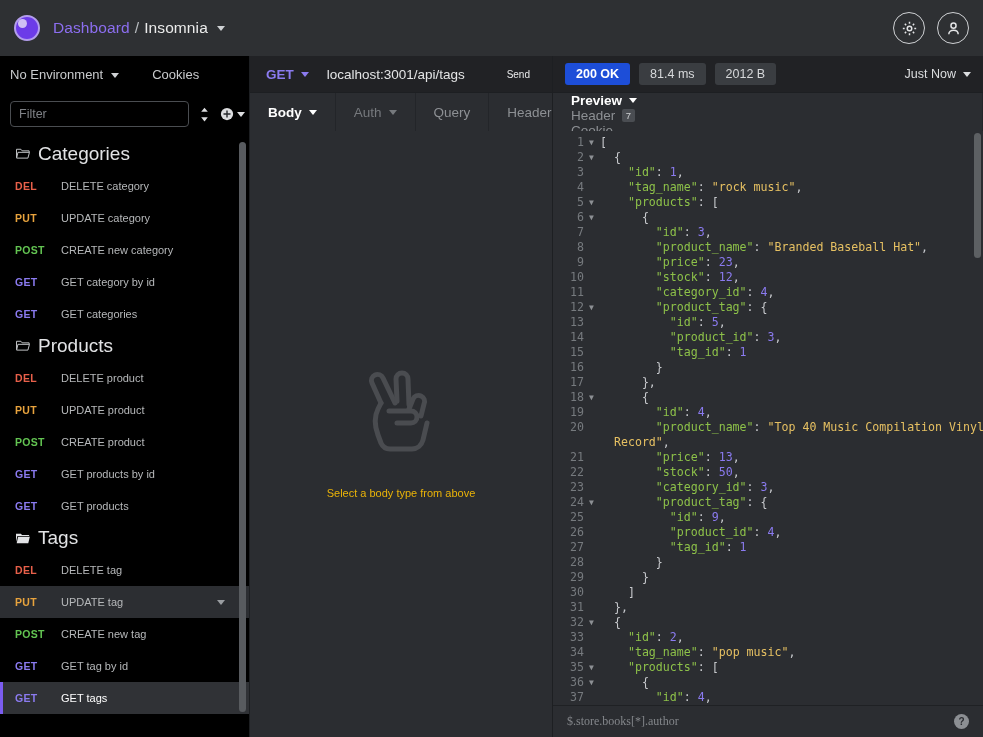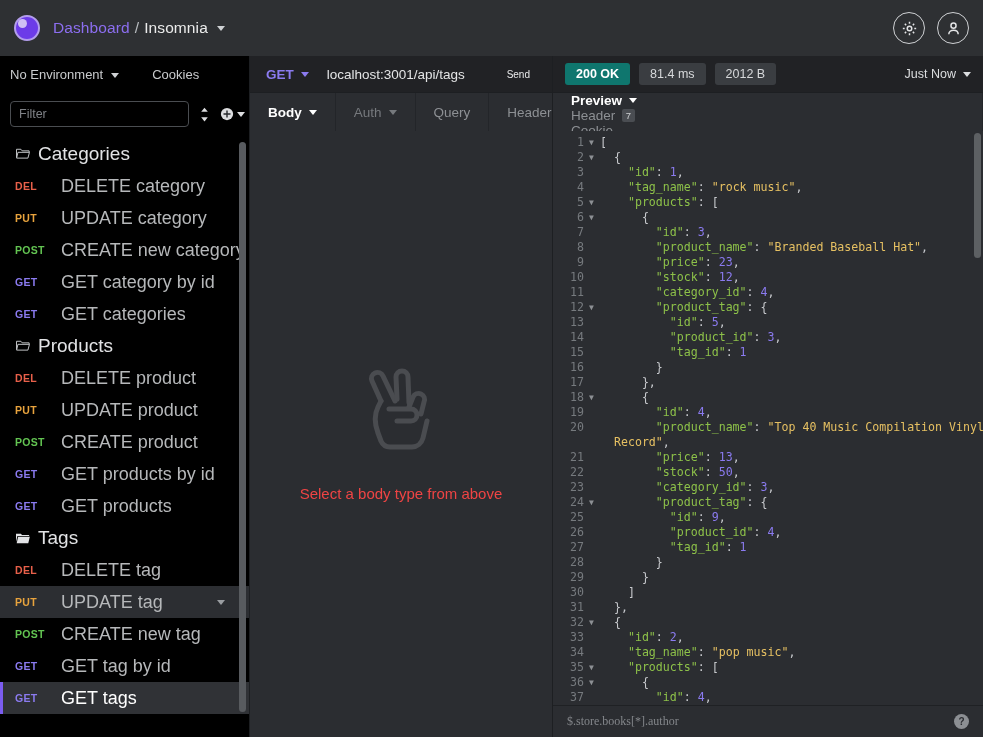--- a/index.html
+++ b/index.html
@@ -92,21 +92,21 @@
   .folder-row .fname { margin-left: 8px; }
   .req-row {
     height: 32px; display: flex; align-items: center;
     padding-left: 15px; cursor: pointer; position: relative;
   }
   .req-row .method {
     width: 38px; font-size: 10.5px; font-weight: bold;
     letter-spacing: .3px; flex: none;
   }
   .req-row .rname {
-    font-size: 18px; color: #b6b8ba; margin-left: 8px;
+    font-size: 11px; color: #b6b8ba; margin-left: 8px;
     white-space: nowrap;
   }
   .req-row.hovered { background: #2c2e32; }
   .req-row.active { background: #303236; }
   .req-row.active .rname { color: #ffffff; }
   .req-row.active::before {
     content: ""; position: absolute; left: 0; top: 0; bottom: 0;
     width: 3px; background: #7b5cf0;
   }
   .row-caret { margin-left: auto; margin-right: 24px; color: #9a9da1; }
@@ -152,37 +152,37 @@
   .tab.sel { color: #ffffff; font-weight: bold; }
   .tab.dim  { color: #76797d; }
   .tab .badge {
     background: #4a4d52; color: #cfd1d3; font-size: 9.5px;
     border-radius: 2px; padding: 1px 3.5px; font-weight: normal;
   }
   .body-empty {
     flex: 1; display: flex; flex-direction: column;
     align-items: center; justify-content: center; gap: 22px;
   }
-  .empty-text { font-size: 15px; color: #ef4444; }
+  .empty-text { font-size: 11px; color: #eab308; }
 
   
   .res-pane {
     width: 430px; min-width: 430px;
     display: flex; flex-direction: column; background: #2b2d31;
   }
   .res-status {
     height: 37px; display: flex; align-items: center;
     gap: 9px; padding: 0 12px; background: #212225;
     border-bottom: 1px solid #1d1f22;
   }
   .pill {
     font-size: 12.5px; padding: 4px 11px; border-radius: 3px;
     background: #3a3d41; color: #d6d8da; white-space: nowrap;
   }
-  .pill.ok { background: #0f766e; color: #ffffff; font-weight: bold; }
+  .pill.ok { background: #1d4ed8; color: #ffffff; font-weight: bold; }
   .just-now {
     margin-left: auto; font-size: 12.5px; color: #dcdee0;
     display: flex; align-items: center; gap: 7px; cursor: pointer;
   }
   .res-tabs { height: 38px; display: flex; align-items: stretch; flex-direction: column; }
   .code-wrap {
     flex: 1; min-height: 0; overflow: hidden;
     background: #2b2d31; position: relative;
     font-family: "DejaVu Sans Mono", monospace;
     font-size: 11.6px; line-height: 15px;

